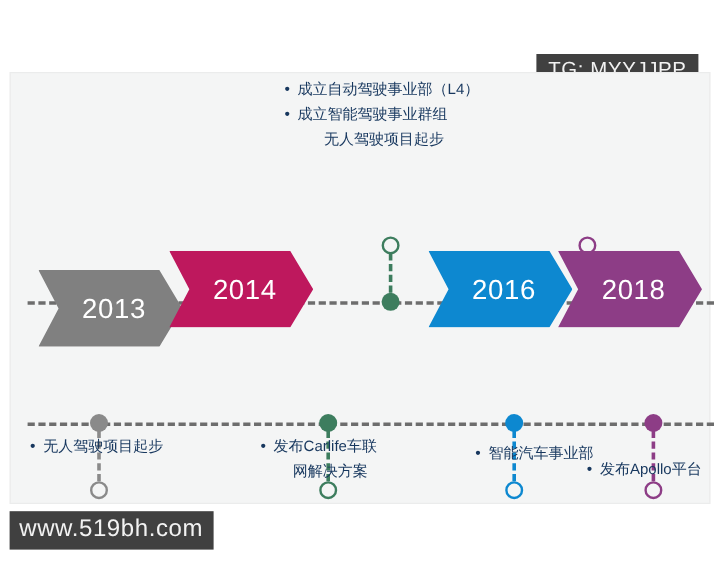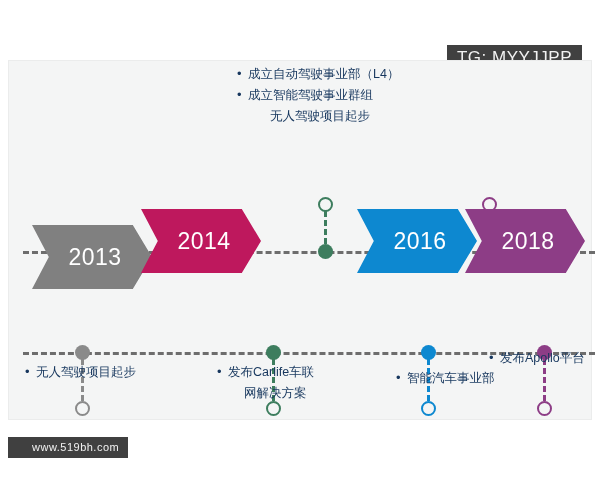--- a/index.html
+++ b/index.html
@@ -17,21 +17,21 @@
     position:absolute;
     background:#404040;
     color:#f2f2f2;
     font-size:17px;
     letter-spacing:.5px;
     padding:3px 10px 5px 10px;
     white-space:nowrap;
     margin-top:32px;
   }
   #wm-top{right:18px;top:13px;}
-  #wm-bottom{left:8px;bottom:22px;font-size:11px;padding:4px 9px 5px 24px;}
+  #wm-bottom{left:8px;bottom:22px;font-size:20px;padding:4px 9px 5px 8px;}
 
   
   #panel{
     position:absolute;left:8px;top:60px;
     width:584px;height:360px;
     background:#f4f5f5;
     border:1px solid #ebecec;
     box-sizing:border-box;
   }
 
@@ -165,19 +165,19 @@
   </div>
 
   <div class="event" style="left:36px;top:362px;">
     <span class="line bulleted">无人驾驶项目起步</span>
   </div>
 
   <div class="event" style="left:385px;top:368px;margin-left:22px;">
     <span class="line bulleted">智能汽车事业部</span>
   </div>
 
-  <div class="event" style="left:500px;top:348px;text-align:center;">
+  <div class="event" style="left:500px;top:381px;text-align:center;">
     <span class="line bulleted">发布Apollo平台</span>
   </div>
 
   <div class="watermark" id="wm-bottom">www.519bh.com</div>
 
 </div>
 
 </body></html>

